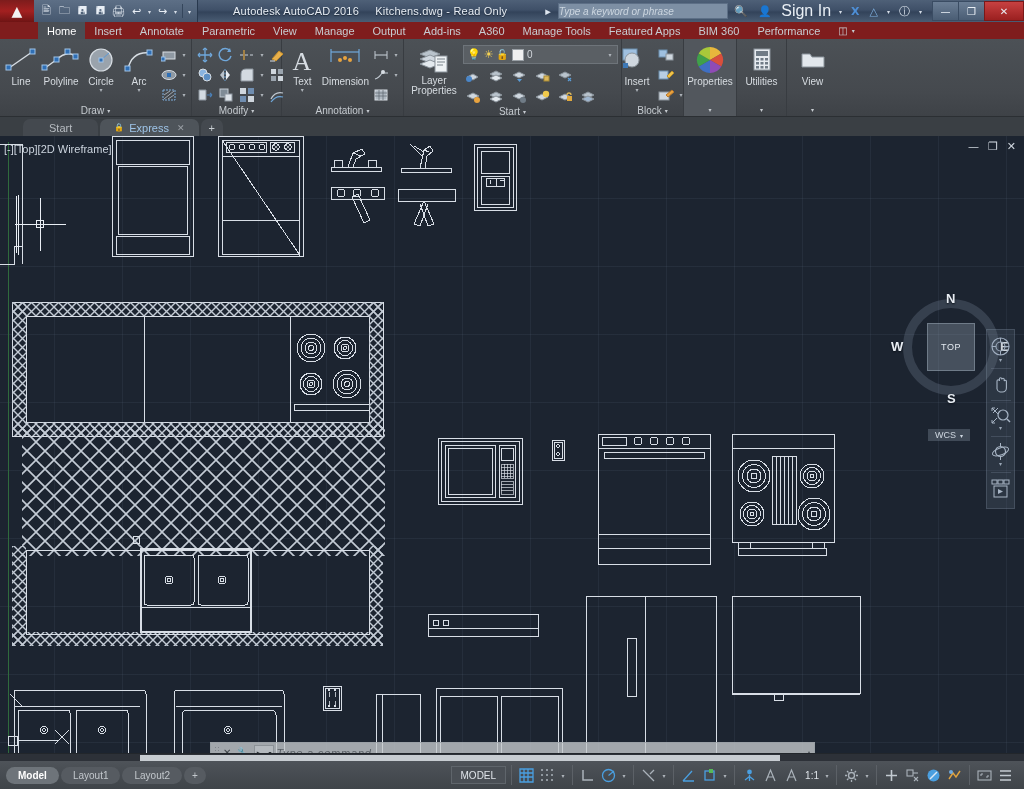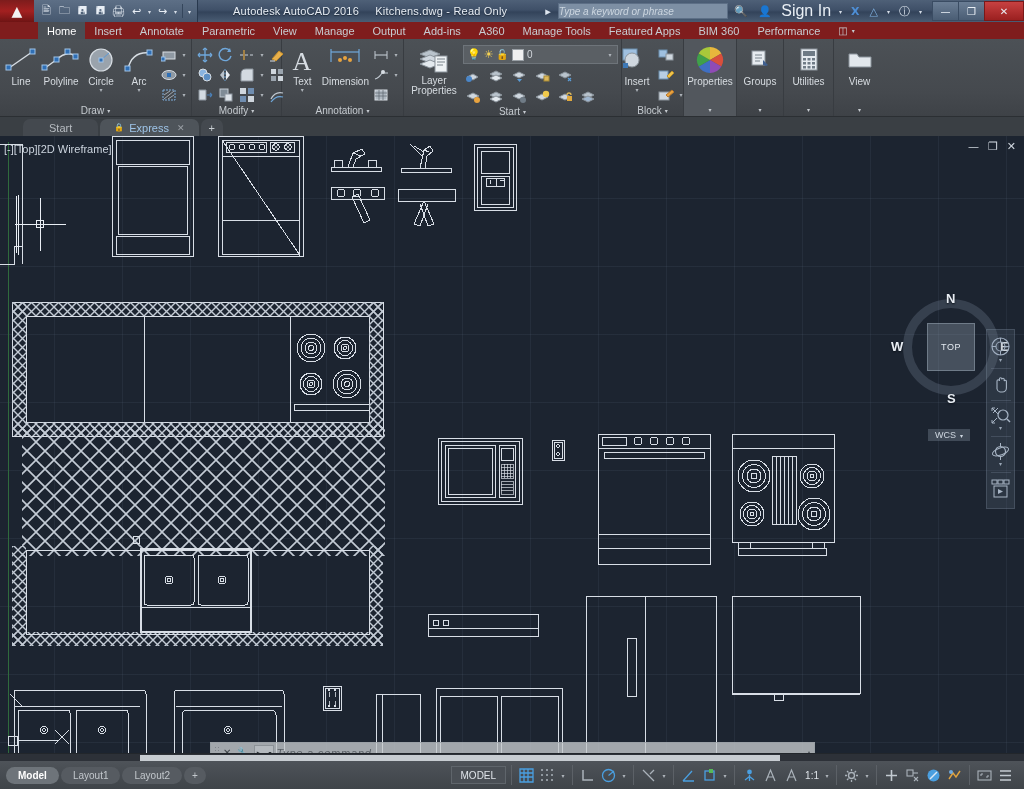--- a/index.html
+++ b/index.html
@@ -764,37 +764,20 @@
             </svg>
           </span>
           <span class="lbl">Properties</span>
         </div>
       </div>
       <div class="panel-title">
         <span class="pc">▾</span>
       </div>
     </div>
 
-    <div class="panel" style="width:47px">
-      <div class="panel-body" style="justify-content:center">
-        <div class="bigbtn" style="width:44px">
-          <span class="gl">
-            <svg width="26" height="26" viewBox="0 0 26 26">
-                <rect x="5" y="4" width="13" height="14" fill="#e6ebf0" stroke="#8b949c"></rect>
-                <path d="M8 8 h7 M8 11 h7 M8 14 h5" stroke="#6b7680" stroke-width=".9"></path>
-                <path d="M16 13 l5 5 l-2 1 l-3 -1 z" fill="#3f5f8f"></path>
-              </svg>
-          </span>
-          <span class="lbl">Groups</span>
-        </div>
-      </div>
-      <div class="panel-title">
-        <span class="pc">▾</span>
-      </div>
-    </div>
 
     <div class="panel" style="width:50px">
       <div class="panel-body" style="justify-content:center">
         <div class="bigbtn" style="width:48px">
           <span class="gl">
             <svg width="26" height="28" viewBox="0 0 26 28">
                 <rect x="5" y="3" width="16" height="21" fill="#e6ebf0" stroke="#8b949c"></rect>
                 <rect x="7" y="5" width="12" height="5" fill="#6f7b86"></rect>
                 <g fill="#6f7b86">
                   <rect x="7" y="12" width="3" height="2.5"></rect>

